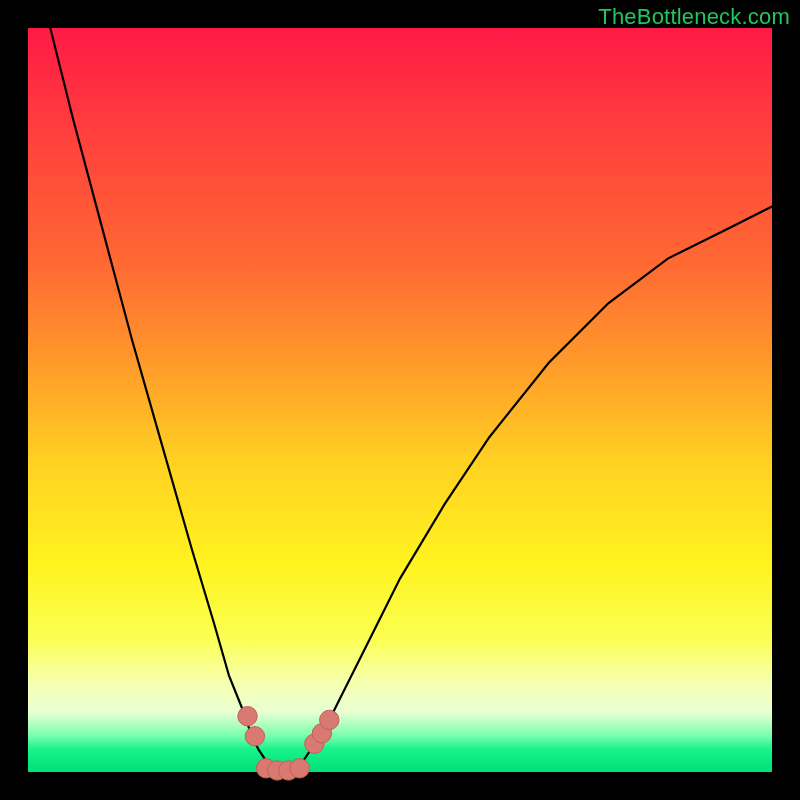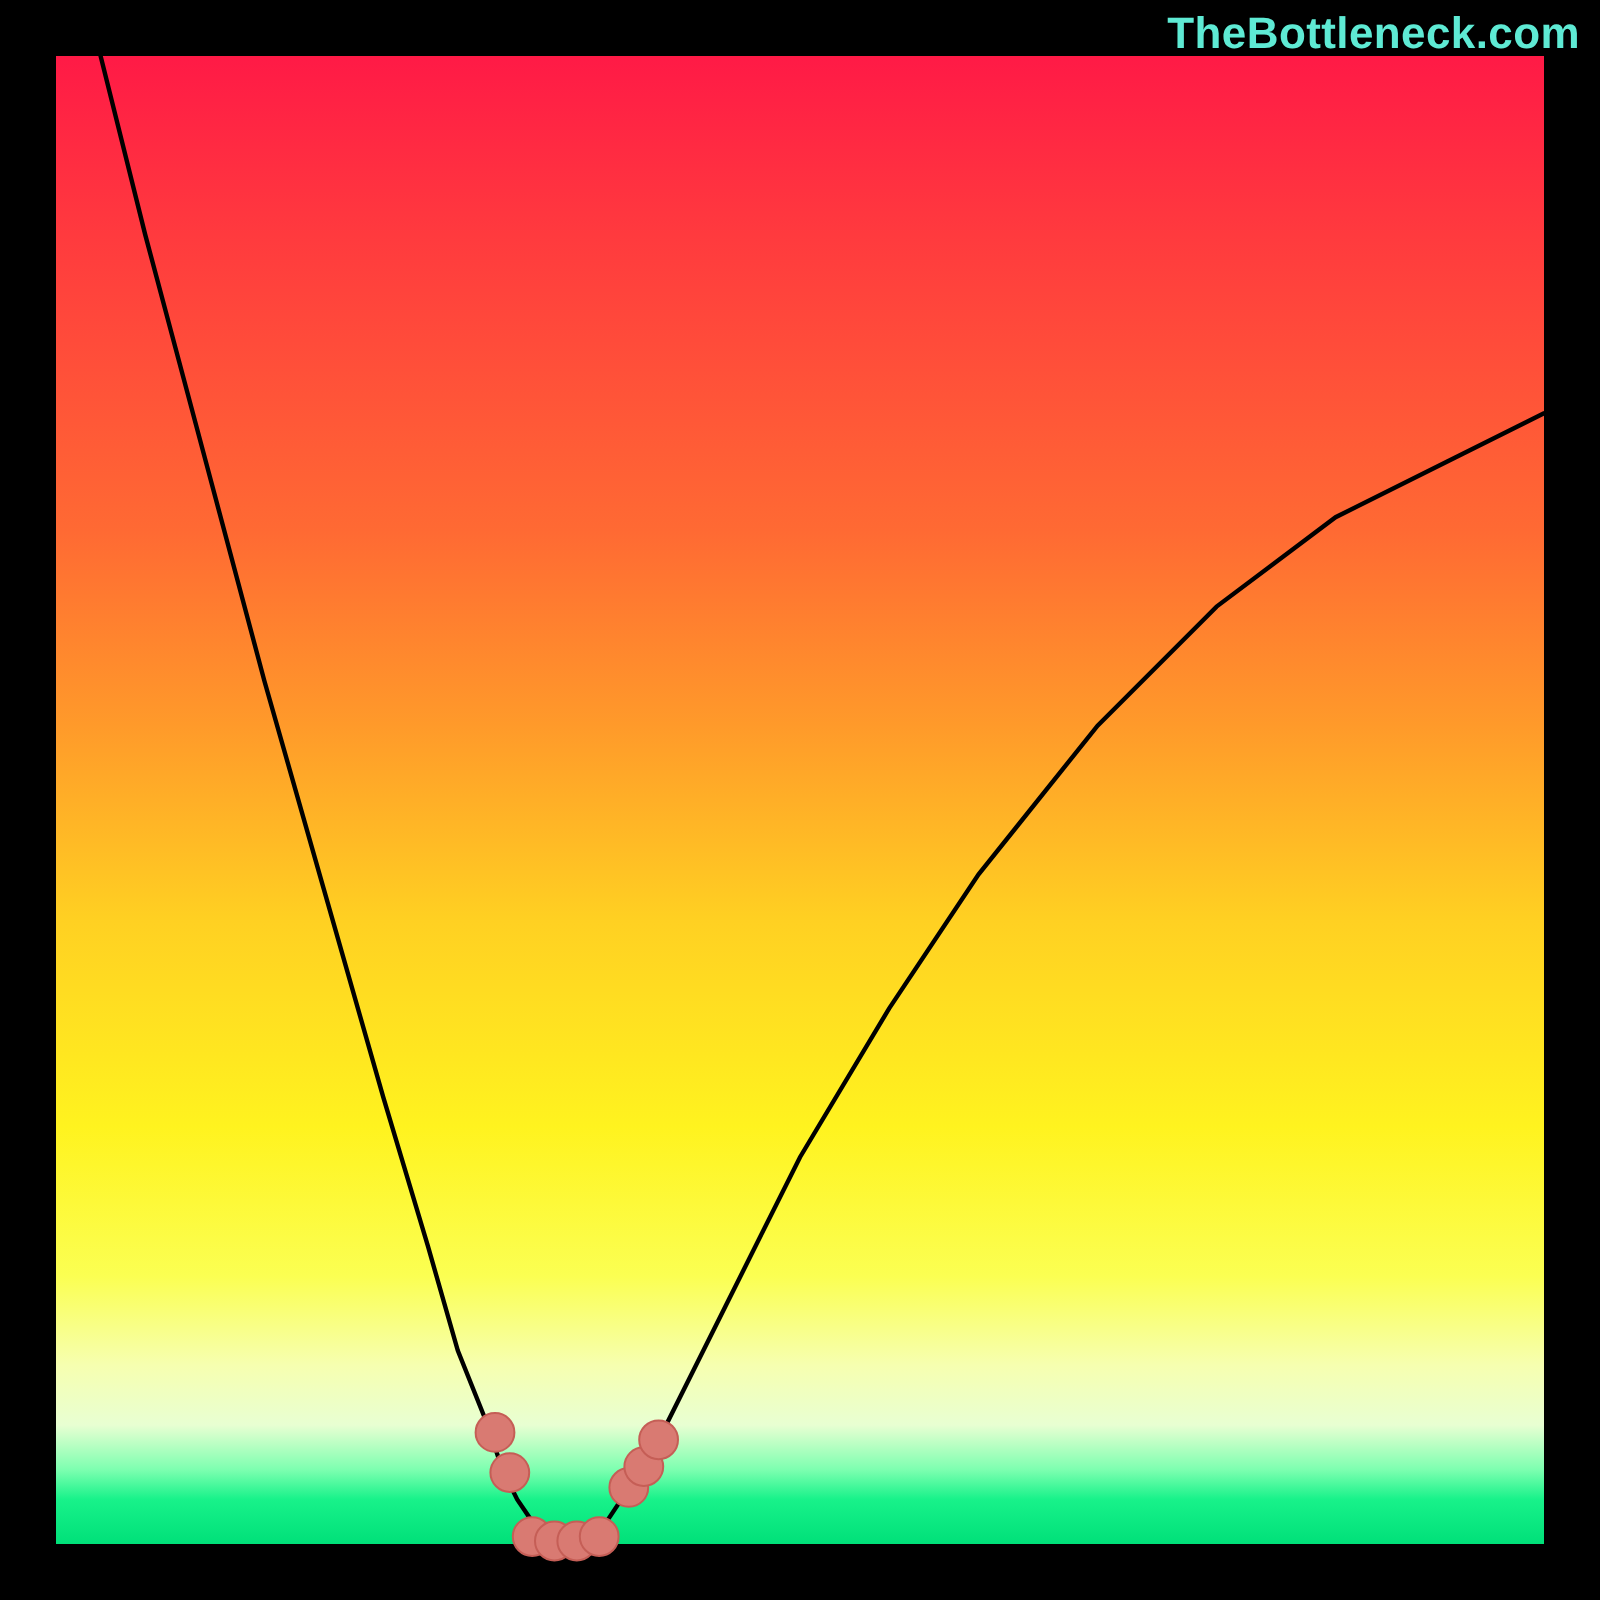--- a/index.html
+++ b/index.html
@@ -40,22 +40,22 @@
       #7dffb0 95%,
       #18f28a 97%,
       #00e079 100%
     );
   }
   .watermark {
     position: absolute;
     top: 4px;
     right: 10px;
     font-size: 22px;
-    color: #5eead4;
-    font-weight: 700;
+    color: #22c55e;
+    font-weight: 400;
     letter-spacing: 0.2px;
     user-select: none;
   }
   svg.curve {
     position: absolute;
     left: 0;
     top: 0;
     width: 744px;
     height: 744px;
     overflow: visible;

